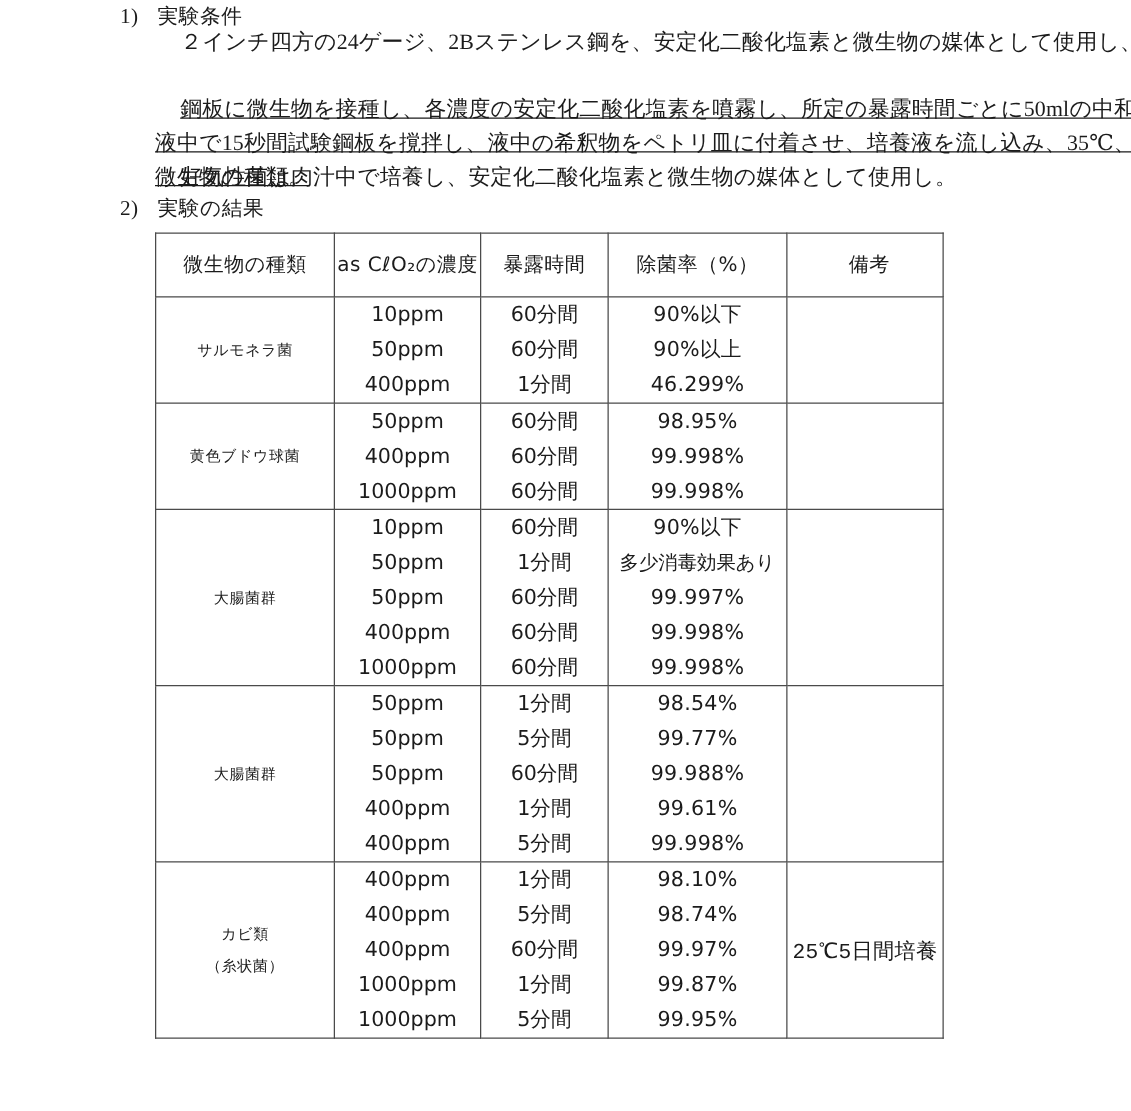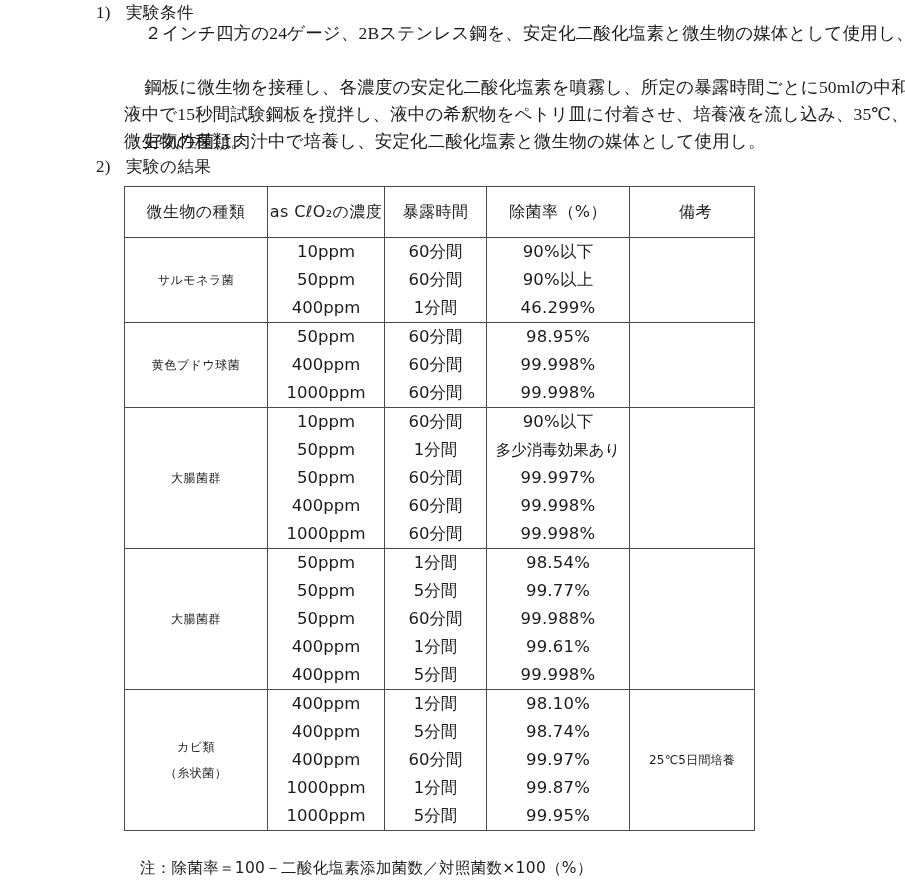--- a/index.html
+++ b/index.html
@@ -53,21 +53,21 @@
     letter-spacing: 0.15px;
     text-align: justify;
     font-family: "Liberation Serif", "DejaVu Serif", serif;
   }
   .para p {
     margin: 0;
     text-indent: 1.15em;
     white-space: nowrap;
   }
   #para1 { left: 124px; top: 20px; width: 740px; }
-  #para2 { left: 124px; top: 74px; width: 740px; }
+  #para2 { left: 124px; top: 74px; width: 740px; text-decoration: underline; }
   #para3 { left: 124px; top: 128px; width: 740px; }
 
   
   .tbl-wrap {
     position: absolute;
     left: 124px;
     top: 186px;
     width: 630px;
   }
   table.results {
@@ -110,22 +110,23 @@
   td.stack .line {
     height: 28px;
     line-height: 28px;
     font-size: 16.5px;
     white-space: nowrap;
   }
   td.conc .line, td.time .line { font-size: 16.5px; }
   td.rate .line { font-size: 16.5px; letter-spacing: 0.2px; }
   td.rate .line.jp { font-size: 15.5px; letter-spacing: 0px; }
   td.note {
-    font-size: 12px;
+    font-size: 17px;
     letter-spacing: 0.2px;
+    font-family: Liberation Mono, monospace;
   }
 
   
   .footnote {
     position: absolute;
     left: 140px;
     top: 858px;
     font-family: "DejaVu Sans", sans-serif;
     font-size: 15.5px;
     letter-spacing: 0.3px;
@@ -290,15 +291,14 @@
               <div class="line">99.97%</div>
               <div class="line">99.87%</div>
               <div class="line">99.95%</div>
             </td>
             <td class="note">25℃5日間培養</td>
           </tr>
         </tbody>
     </table>
   </div>
 
-  <div class="footnote">注：除菌率＝100－二酸化塩素添加菌数／対照菌数×100（%）</div>
 
 </div>
 
 </body></html>

